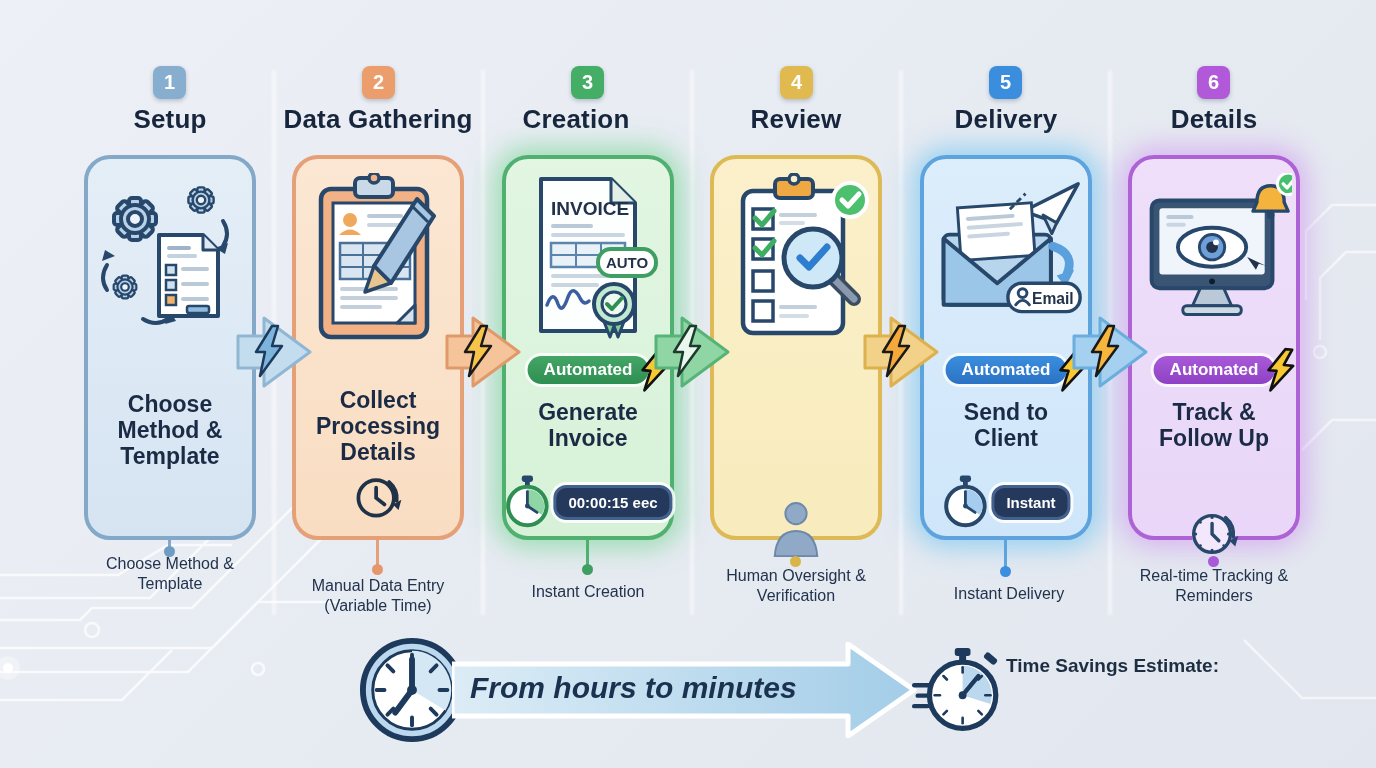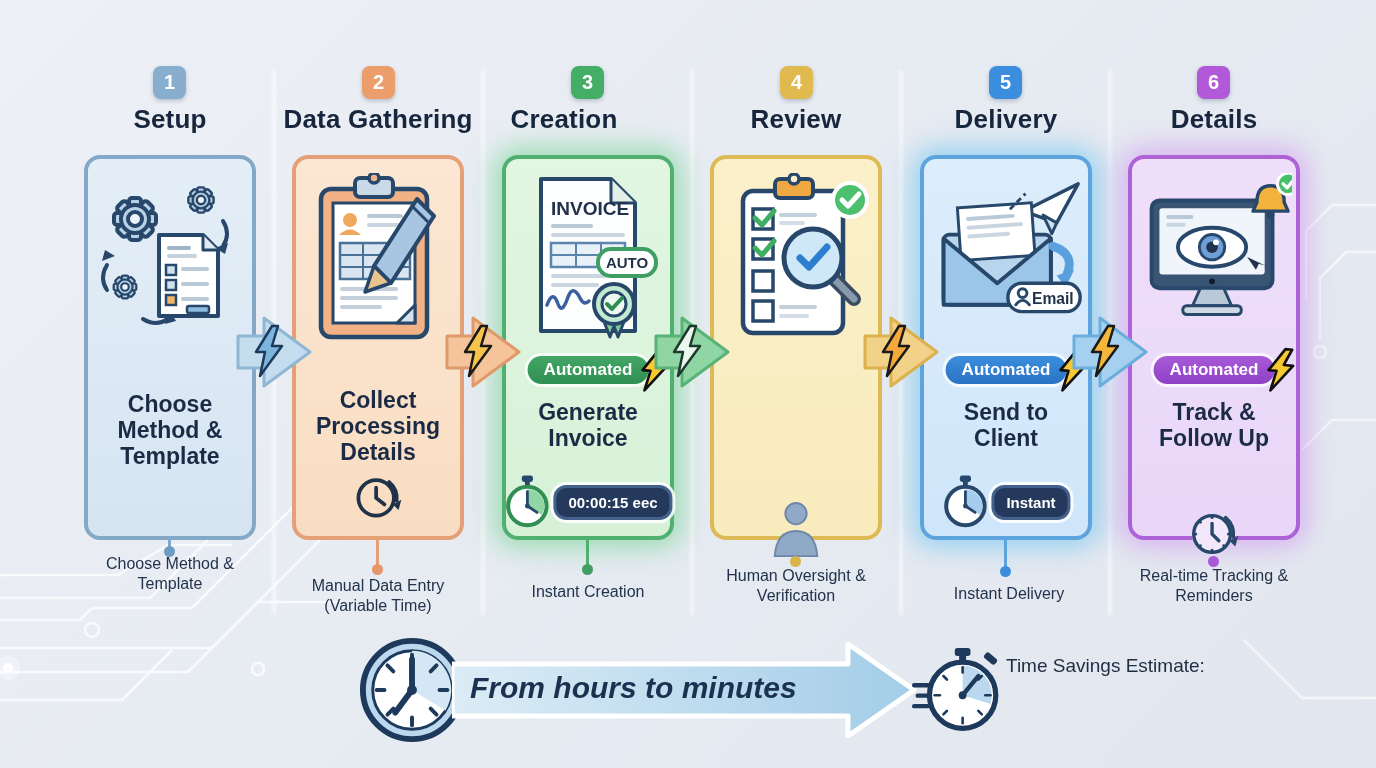--- a/index.html
+++ b/index.html
@@ -10,21 +10,21 @@
 
   .deco{position:absolute;left:0;top:0;}
   .sep{position:absolute;top:70px;height:545px;width:4px;background:rgba(255,255,255,.55);filter:blur(1.5px);}
 
   .num-badge{position:absolute;top:66px;width:33px;height:33px;border-radius:8px;color:#fff;
     font-weight:bold;font-size:20px;display:flex;align-items:center;justify-content:center;
     box-shadow:0 2px 4px rgba(30,50,80,.25);}
   .step-title{position:absolute;top:104px;width:240px;text-align:center;font-weight:bold;
     font-size:26px;color:#17263d;letter-spacing:.2px;}
 
-  .card{position:absolute;top:155px;width:172px;height:385px;border-radius:16px;border:4px solid;box-sizing:border-box;}
+  .card{position:absolute;top:155px;width:172px;height:385px;border-radius:26px;border:4px solid;box-sizing:border-box;}
   .s1 .card{background:linear-gradient(180deg,#e4eef7,#d6e4f2);border-color:#84a9c8;}
   .s2 .card{background:linear-gradient(180deg,#fbe7d3,#f9ddc2);border-color:#e5a077;}
   .s3 .card{background:linear-gradient(180deg,#e2f6e2,#d7f1d8);border-color:#4fb070;box-shadow:0 0 26px 8px rgba(96,210,130,.55);}
   .s4 .card{background:linear-gradient(180deg,#fbf0ca,#f8ebbd);border-color:#ddba55;}
   .s5 .card{background:linear-gradient(180deg,#dcedfb,#cfe6fa);border-color:#5da3dd;box-shadow:0 0 26px 8px rgba(90,190,240,.55);}
   .s6 .card{background:linear-gradient(180deg,#efdffa,#e9d6f8);border-color:#ad62d6;box-shadow:0 0 26px 8px rgba(200,120,240,.45);}
 
   .icon{position:absolute;top:14px;left:50%;transform:translateX(-50%);}
   .card-label{position:absolute;left:50%;transform:translateX(-50%);text-align:center;
     font-weight:bold;font-size:23px;line-height:1.14;color:#1b2b45;}
@@ -45,21 +45,21 @@
 
   .stem{position:absolute;width:3px;}
   .dot{position:absolute;width:11px;height:11px;border-radius:50%;}
   .caption{position:absolute;text-align:center;font-size:16px;color:#22334d;line-height:1.22;}
 
   .arrow{position:absolute;top:312px;width:78px;height:80px;}
 
   .banner-text{position:absolute;left:470px;top:671px;width:372px;text-align:left;
     font-weight:bold;font-size:30px;color:#1b3150;font-style:italic;}
   .estimate{position:absolute;left:1006px;top:654px;width:300px;font-size:19px;line-height:1.28;color:#1d2d42;}
-  .estimate .h{font-weight:normal;text-align:right;}
+  .estimate .h{font-weight:bold;text-align:right;}
 </style>
 </head>
 <body>
 
 <div class="canvas">
 
   <svg class="deco" width="1376" height="768">
     <g stroke="#ffffff" stroke-width="2.5" fill="none" opacity="0.75">
       <path d="M0,575 H118 L168,545 H232"></path>
       <path d="M0,598 H150 L218,530"></path>
@@ -169,21 +169,21 @@
         <polygon points="46,38 55,33 52,44" fill="#1f3248"></polygon>
       </svg>
     </div>
     <div class="stem" style="left:376px;top:540px;height:26px;background:#e5a077"></div>
     <div class="dot" style="left:372px;top:564px;background:#e5976b"></div>
     <div class="caption" style="left:293px;top:576px;width:170px">Manual Data Entry (Variable Time)</div>
   </div>
 
   <div class="s3">
     <div class="num-badge" style="left:571px;background:#44ad66">3</div>
-    <div class="step-title" style="left:444px">Creation</div>
+    <div class="step-title" style="left:456px">Creation</div>
     <div class="card" style="left:502px">
       <svg class="icon" width="150" height="168" viewBox="0 0 150 168">
         <path d="M28,6 h70 l24,24 v128 h-94 z" fill="#fdfefe" stroke="#27476b" stroke-width="4" stroke-linejoin="round"></path>
         <path d="M98,6 v24 h24" fill="#e2efe6" stroke="#27476b" stroke-width="3" stroke-linejoin="round"></path>
         <text x="38" y="42" font-size="19" font-weight="bold" fill="#22324a">INVOICE</text>
         <rect x="38" y="51" width="42" height="4" rx="2" fill="#b9c9d8"></rect>
         <rect x="38" y="60" width="74" height="4" rx="2" fill="#c9d6e2"></rect>
         <g>
           <rect x="38" y="70" width="74" height="24" fill="#e8f1f8" stroke="#5b85ad" stroke-width="2.5"></rect>
           <path d="M38,82 h74 M63,70 v24 M88,70 v24" stroke="#5b85ad" stroke-width="2"></path>

